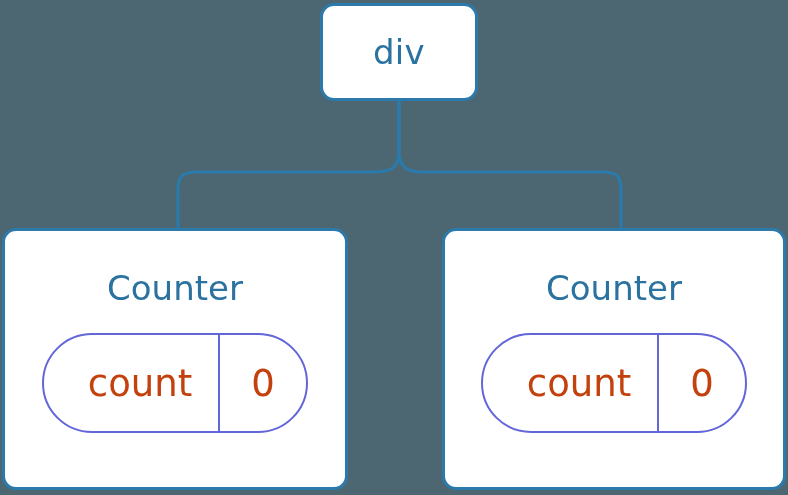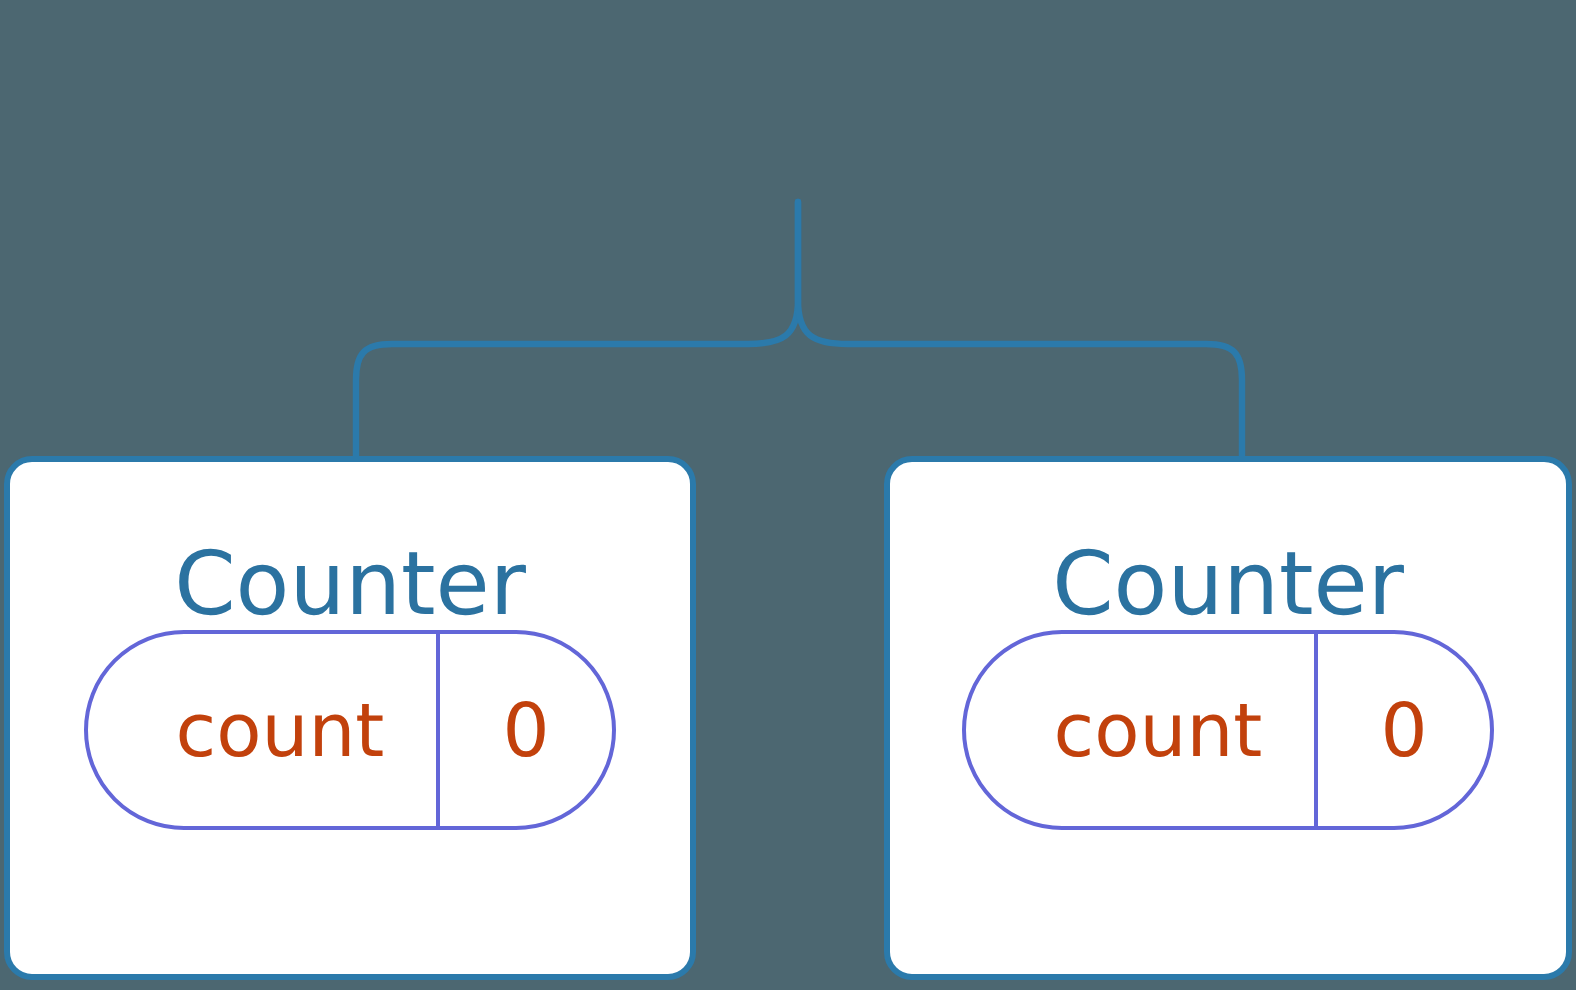--- a/index.html
+++ b/index.html
@@ -58,23 +58,24 @@
   
   .counter-node {
     top: 228px;
     height: 262px;
     padding-top: 40px;
   }
   #node-counter-left  { left: 2px;   width: 346px; }
   #node-counter-right { left: 442px; width: 344px; }
 
   .counter-node .node-title {
-    font-size: 44px;
+    font-size: 34px;
     color: #2b72a0;
     line-height: 1;
+    margin-bottom: 28px;
   }
 
   
   .state-pill {
     position: relative;
     display: flex;
     align-items: stretch;
     height: 100px;
     border: 2px solid #6366d8;
     border-radius: 50px;
@@ -116,20 +117,23 @@
              C 182 172, 178 177, 178 190
              L 178 230" fill="none" stroke="#2b7aab" stroke-width="3.2" stroke-linecap="round" stroke-linejoin="round"></path>
     <path d="M 399 101
              L 399 150
              C 399 168, 407 172, 424 172
              L 603 172
              C 617 172, 621 177, 621 190
              L 621 230" fill="none" stroke="#2b7aab" stroke-width="3.2" stroke-linecap="round" stroke-linejoin="round"></path>
   </svg>
 
+  <div class="node" id="node-div">
+    <span class="node-title">div</span>
+  </div>
 
   <div class="node counter-node" id="node-counter-left">
     <span class="node-title">Counter</span>
     <div class="state-pill">
       <span class="pill-key">count</span>
       <span class="pill-value">0</span>
     </div>
   </div>
 
   <div class="node counter-node" id="node-counter-right">

